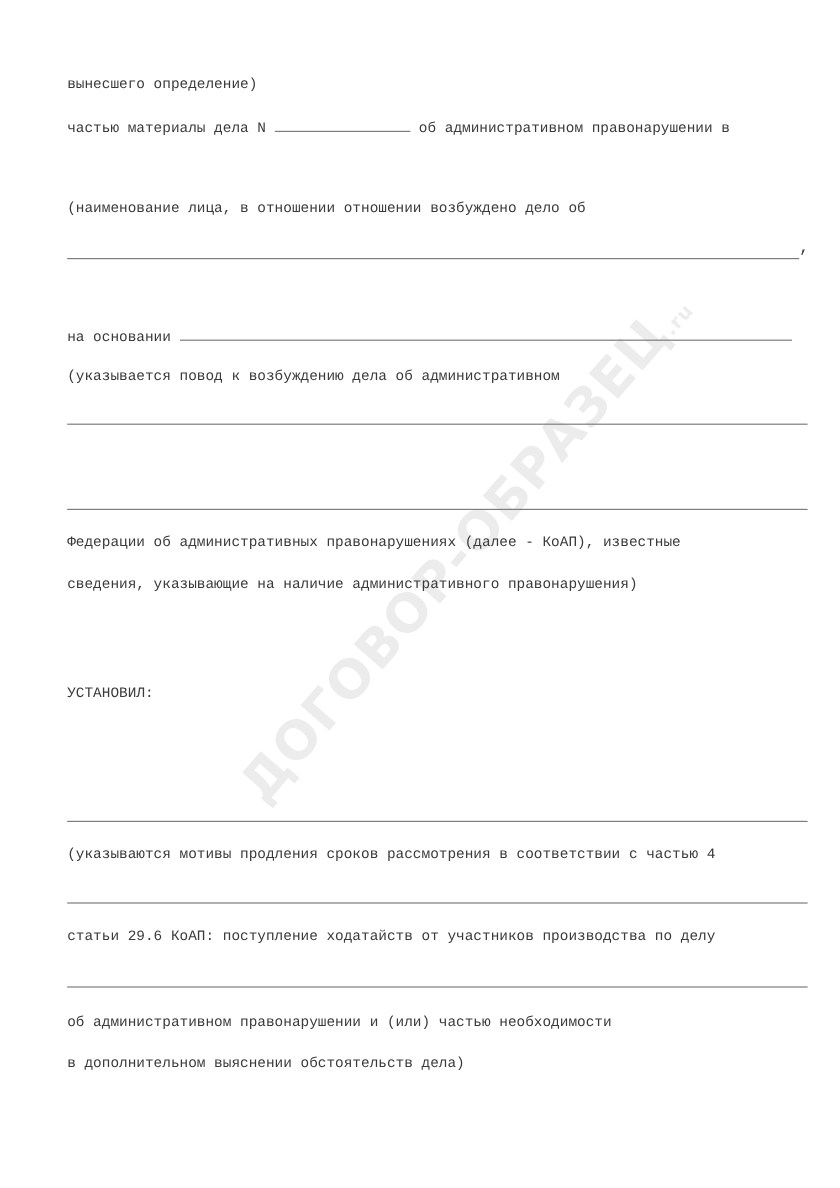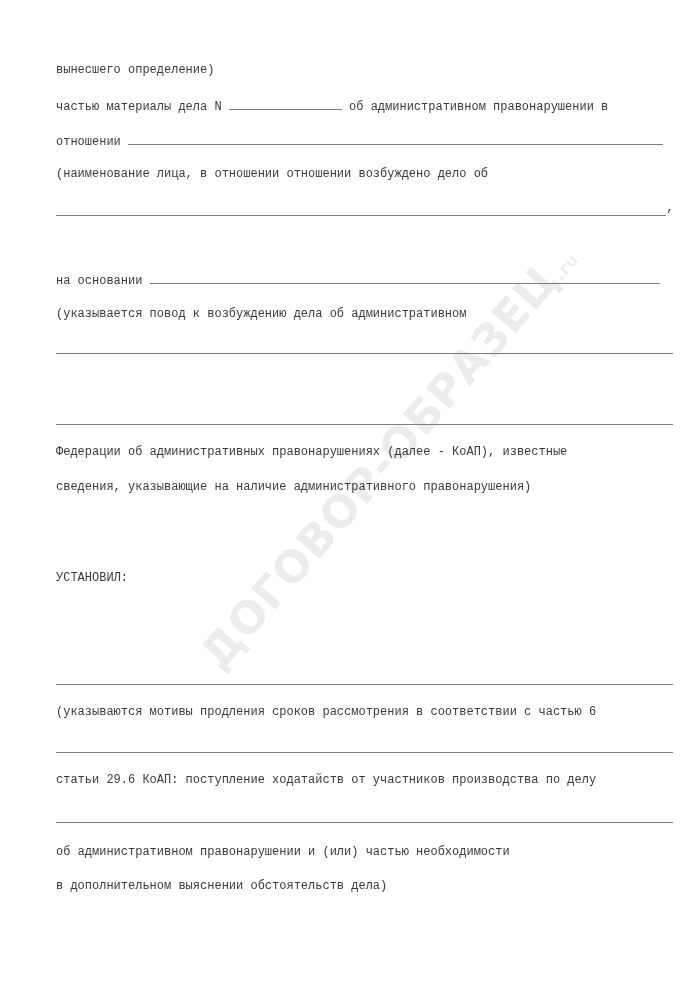--- a/index.html
+++ b/index.html
@@ -32,21 +32,20 @@
 <body>
 
 <div class="page">
 
   <div class="watermark"><span>ДОГОВОР-ОБРАЗЕЦ</span><small>.ru</small></div>
 
   <div class="ln" style="top:62px">вынесшего определение)</div>
 
   <div class="ln" style="top:97px"><span>частью материалы дела N </span><span class="inline-field" style="width:113px"></span><span> об административном правонарушении в</span></div>
 
-  <div class="ln" style="top:132px"><span>отношении </span><span class="inline-field" style="width:535px"></span></div>
 
   <div class="ln" style="top:166px">(наименование лица, в отношении отношении возбуждено дело об</div>
 
   <div class="rule" style="top:215px; right:34px"></div>
   <div class="comma" style="left:666px; top:200px">,</div>
 
 
   <div class="ln" style="top:271px"><span>на основании </span><span class="inline-field" style="width:510px"></span></div>
 
   <div class="ln" style="top:306px">(указывается повод к возбуждению дела об административном</div>
@@ -57,21 +56,21 @@
   <div class="rule" style="top:424px"></div>
 
   <div class="ln" style="top:444px">Федерации об административных правонарушениях (далее - КоАП), известные</div>
 
   <div class="ln" style="top:479px">сведения, указывающие на наличие административного правонарушения)</div>
 
   <div class="ln" style="top:570px">УСТАНОВИЛ:</div>
 
   <div class="rule" style="top:684px"></div>
 
-  <div class="ln" style="top:704px">(указываются мотивы продления сроков рассмотрения в соответствии с частью 6</div>
+  <div class="ln" style="top:704px">(указываются мотивы продления сроков рассмотрения в соответствии с частью 4</div>
 
   <div class="rule" style="top:752px"></div>
 
   <div class="ln" style="top:772px">статьи 29.6 КоАП: поступление ходатайств от участников производства по делу</div>
 
   <div class="rule" style="top:822px"></div>
 
   <div class="ln" style="top:844px">об административном правонарушении и (или) частью необходимости</div>
 
   <div class="ln" style="top:878px">в дополнительном выяснении обстоятельств дела)</div>

